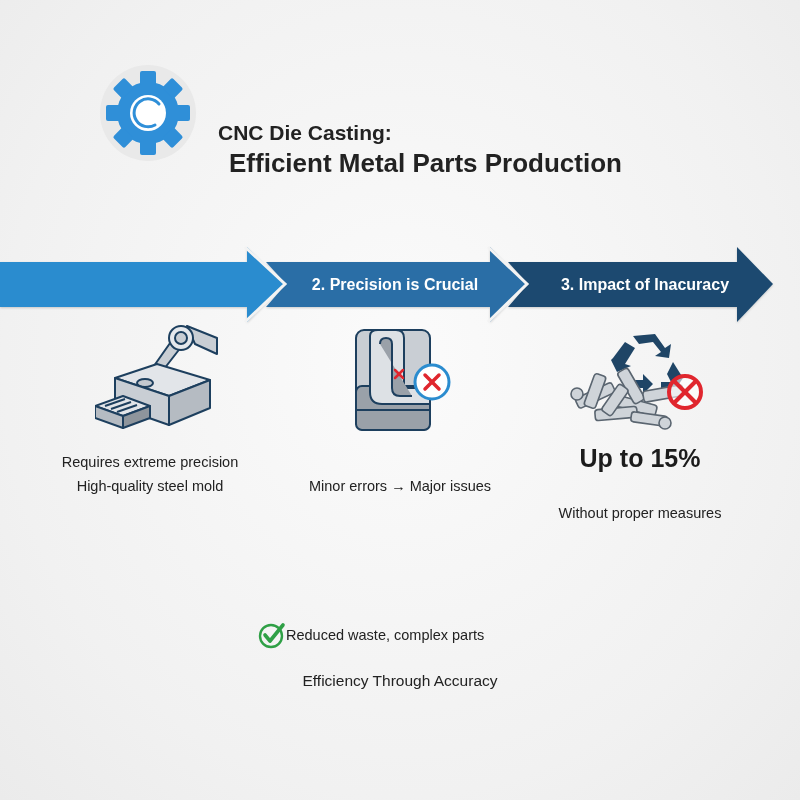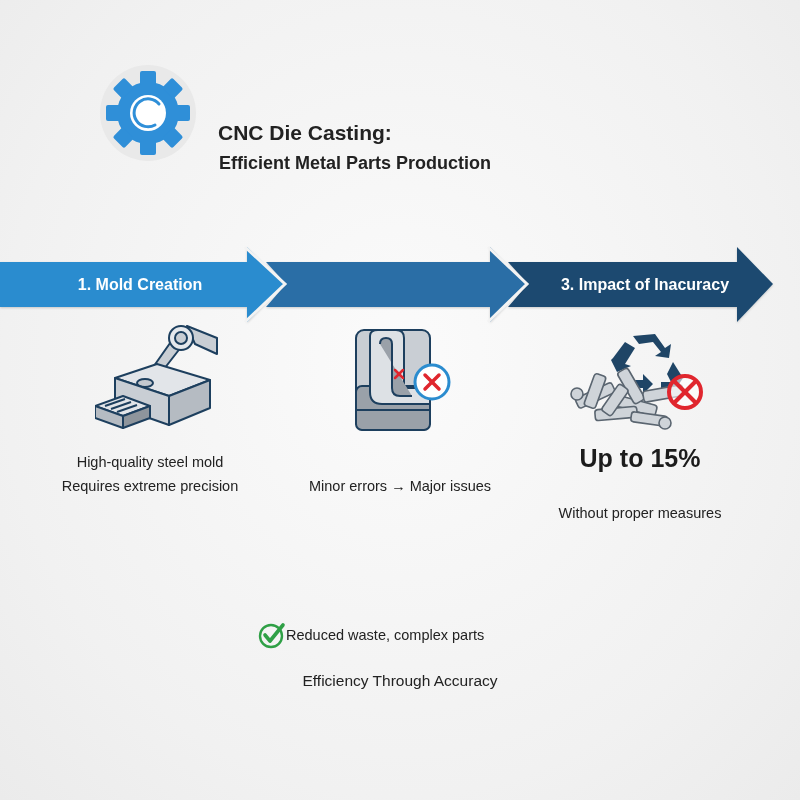--- a/index.html
+++ b/index.html
@@ -6,21 +6,21 @@
   body {
     width: 800px; height: 800px; position: relative; overflow: hidden;
     background: radial-gradient(ellipse at 50% 45%, #fbfbfb 0%, #f1f1f1 70%, #ebebeb 100%);
     font-family: "Liberation Sans", sans-serif;
     color: #222;
   }
   .abs { position: absolute; }
   .logo-wrap { left: 98px; top: 63px; width: 100px; height: 100px; }
   .title { left: 218px; top: 92px; font-weight: bold; color: #222; line-height: 30px; }
   .title .l1 { font-size: 21px; display: block; margin-top: 26px; }
-  .title .l2 { font-size: 18px; display: block; margin-left: 1px; }
+  .title .l2 { font-size: 26px; display: block; margin-left: 11px; }
   .flow { left: 0; top: 240px; width: 800px; height: 90px; }
   .step-label {
     position: absolute; top: 33px; height: 24px; line-height: 24px; color: #fff;
     font-weight: bold; font-size: 16px; text-align: center;
   }
   .icon { position: absolute; }
   .caption { position: absolute; text-align: center; font-size: 14.5px; color: #222; line-height: 24px; }
   .stat { position: absolute; text-align: center; font-weight: bold; font-size: 25px; color: #1c1c1c; line-height: 25px; }
   .check-row { left: 258px; top: 620px; height: 30px; display: flex; align-items: center; }
   .check-row span { font-size: 14.5px; color: #222; margin-left: 0; }
@@ -63,21 +63,21 @@
     </defs>
 
     <polygon points="508,22 737,22 737,7 773,44 737,82 737,67 508,67 528,44" fill="#1d4a70" filter="url(#sh)"></polygon>
 
     <polygon points="266,22 490,22 490,7 527,44 490,82 490,67 266,67 286,44" fill="#2a6ea6" filter="url(#sh)"></polygon>
     <polyline points="488,7 527,44 488,82" fill="none" stroke="#f3f3f3" stroke-width="3"></polyline>
 
     <polygon points="0,22 247,22 247,7 285,44 247,82 247,67 0,67" fill="#2b8ccf" filter="url(#sh)"></polygon>
     <polyline points="245,7 285,44 245,82" fill="none" stroke="#f3f3f3" stroke-width="3"></polyline>
   </svg>
-  <div class="step-label" style="left:40px;width:200px;">1. Mold Creation</div>
+  <div class="step-label" style="left:285px;width:220px;">2. Precision is Crucial</div>
   <div class="step-label" style="left:535px;width:220px;">3. Impact of Inacuracy</div>
 </div>
 
 <svg class="icon" style="left:95px;top:318px" width="130" height="120" viewBox="0 0 130 120">
   <g stroke="#1d3f5e" stroke-width="2" stroke-linejoin="round" fill="#d9dde2">
 
     <path d="M 92 8 L 122 20 L 122 36 L 100 26 Z" fill="#c9ced4"></path>
     <path d="M 80 18 L 90 24 L 62 60 L 54 55 Z" fill="#c9ced4"></path>
     <circle cx="86" cy="20" r="12" fill="#e5e8ec"></circle>
     <circle cx="86" cy="20" r="6" fill="#c9ced4"></circle>
@@ -139,22 +139,22 @@
     <circle cx="100" cy="95" r="6"></circle>
   </g>
   <circle cx="120" cy="64" r="16" fill="#ffffff" fill-opacity="0.6" stroke="#e0262e" stroke-width="4"></circle>
   <g stroke="#e0262e" stroke-width="4" stroke-linecap="round">
     <line x1="110" y1="54" x2="130" y2="74"></line>
     <line x1="130" y1="54" x2="110" y2="74"></line>
   </g>
 </svg>
 
 <div class="caption" style="left:40px;top:450px;width:220px;">
+  <div>Requires extreme precision</div>
   <div>High-quality steel mold</div>
-  <div>Requires extreme precision</div>
 </div>
 <div class="caption" style="left:285px;top:474px;width:230px;">
   <div>Minor errors → Major issues</div>
 </div>
 <div class="stat" style="left:530px;top:446px;width:220px;">
   <div>Up to 15%</div>
 </div>
 <div class="caption" style="left:530px;top:501px;width:220px;">
   <div>Without proper measures</div>
 </div>

